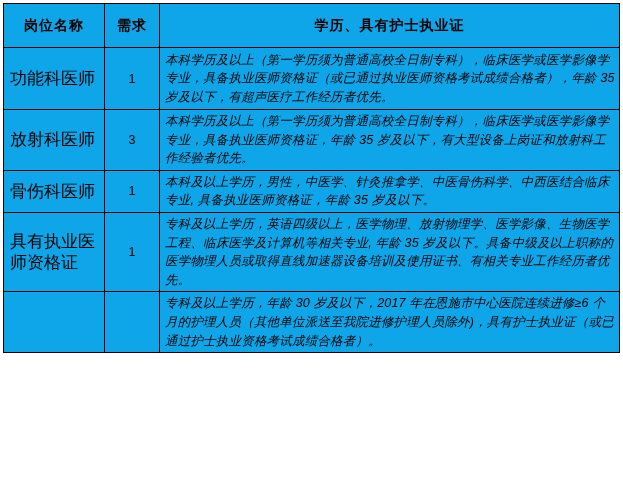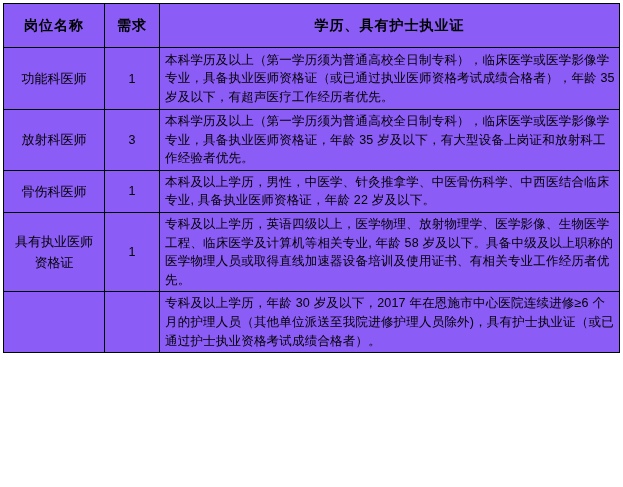--- a/index.html
+++ b/index.html
@@ -20,48 +20,49 @@
   table.recruit {
     width: 616px;
     table-layout: fixed;
     border-collapse: collapse;
     border: 1px solid #000;
   }
   table.recruit th,
   table.recruit td {
     border: 1px solid #000;
     vertical-align: middle;
-    background: #8b5cf6;
+    background: #0ea5e9;
   }
   col.c-pos { width: 101px; }
   col.c-cnt { width: 55px; }
   col.c-req { width: 460px; }
   thead tr { height: 44px; }
   thead th {
     font-size: 14px;
     font-weight: bold;
     text-align: center;
     letter-spacing: 1px;
   }
   td.col-pos {
-    text-align: center;
-    font-size: 13px;
+    text-align: left;
+    font-size: 17px;
     line-height: 21px;
     padding: 2px 6px;
   }
   td.col-count {
     text-align: center;
     font-size: 12.5px;
   }
   td.col-req {
     text-align: left;
     font-size: 12.5px;
     line-height: 18.6px;
     padding: 2px 4px 2px 5px;
     letter-spacing: 0.2px;
+    font-style: italic;
   }
   
   tbody tr:nth-child(1)  { height: 62px; }
   tbody tr:nth-child(2)  { height: 41px; }
   tbody tr:nth-child(3)  { height: 40px; }
   tbody tr:nth-child(4)  { height: 38px; }
   tbody tr:nth-child(5)  { height: 38px; }
   tbody tr:nth-child(6)  { height: 43px; }
   tbody tr:nth-child(7)  { height: 58px; }
   tbody tr:nth-child(8)  { height: 60px; }
@@ -97,28 +98,28 @@
     <td class="col-count"><span>3</span></td>
     <td class="col-req"><span>本科学历及以上（第一学历须为普通高校全日制专科），临床医学或医学影像学专业，具备执业医师资格证，年龄 35 岁及以下，有大型设备上岗证和放射科工作经验者优先。</span></td>
   </tr>
 
 
 
 
   <tr>
     <td class="col-pos"><span>骨伤科医师</span></td>
     <td class="col-count"><span>1</span></td>
-    <td class="col-req"><span>本科及以上学历，男性，中医学、针灸推拿学、中医骨伤科学、中西医结合临床专业, 具备执业医师资格证，年龄 22 岁及以下。</span></td>
+    <td class="col-req"><span>本科及以上学历，男性，中医学、针灸推拿学、中医骨伤科学、中西医结合临床专业, 具备执业医师资格证，年龄 35 岁及以下。</span></td>
   </tr>
 
 
   <tr>
     <td class="col-pos"><span>具有执业医师资格证</span></td>
     <td class="col-count"><span>1</span></td>
-    <td class="col-req"><span>专科及以上学历，英语四级以上，医学物理、放射物理学、医学影像、生物医学工程、临床医学及计算机等相关专业, 年龄 58 岁及以下。具备中级及以上职称的医学物理人员或取得直线加速器设备培训及使用证书、有相关专业工作经历者优先。</span></td>
+    <td class="col-req"><span>专科及以上学历，英语四级以上，医学物理、放射物理学、医学影像、生物医学工程、临床医学及计算机等相关专业, 年龄 35 岁及以下。具备中级及以上职称的医学物理人员或取得直线加速器设备培训及使用证书、有相关专业工作经历者优先。</span></td>
   </tr>
 
   <tr>
     <td class="col-pos"></td>
     <td class="col-count"></td>
     <td class="col-req"><span>专科及以上学历，年龄 30 岁及以下，2017 年在恩施市中心医院连续进修≥6 个月的护理人员（其他单位派送至我院进修护理人员除外)，具有护士执业证（或已通过护士执业资格考试成绩合格者）。</span></td>
   </tr>
 </tbody>
   </table>
 </div>

